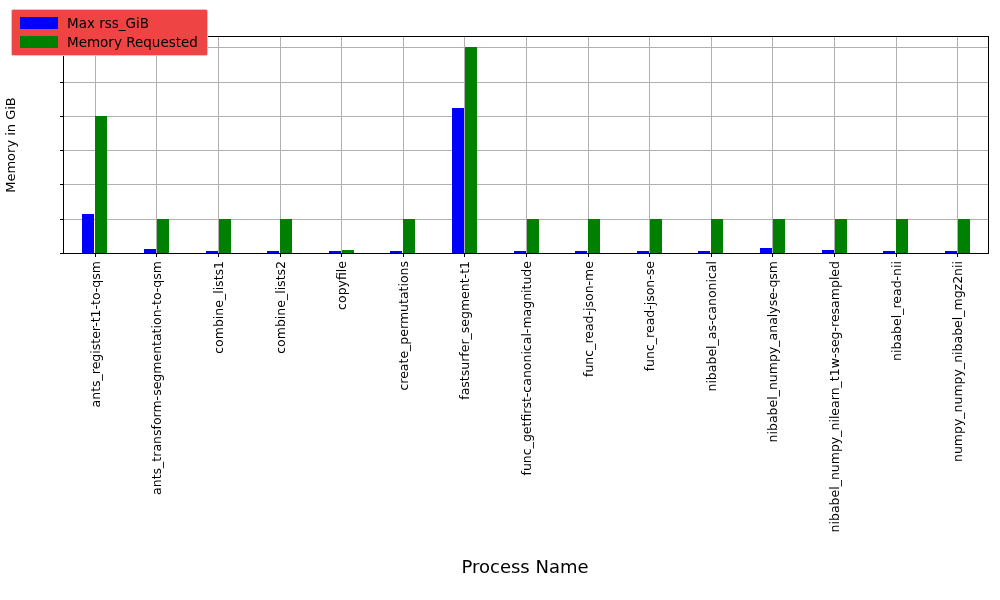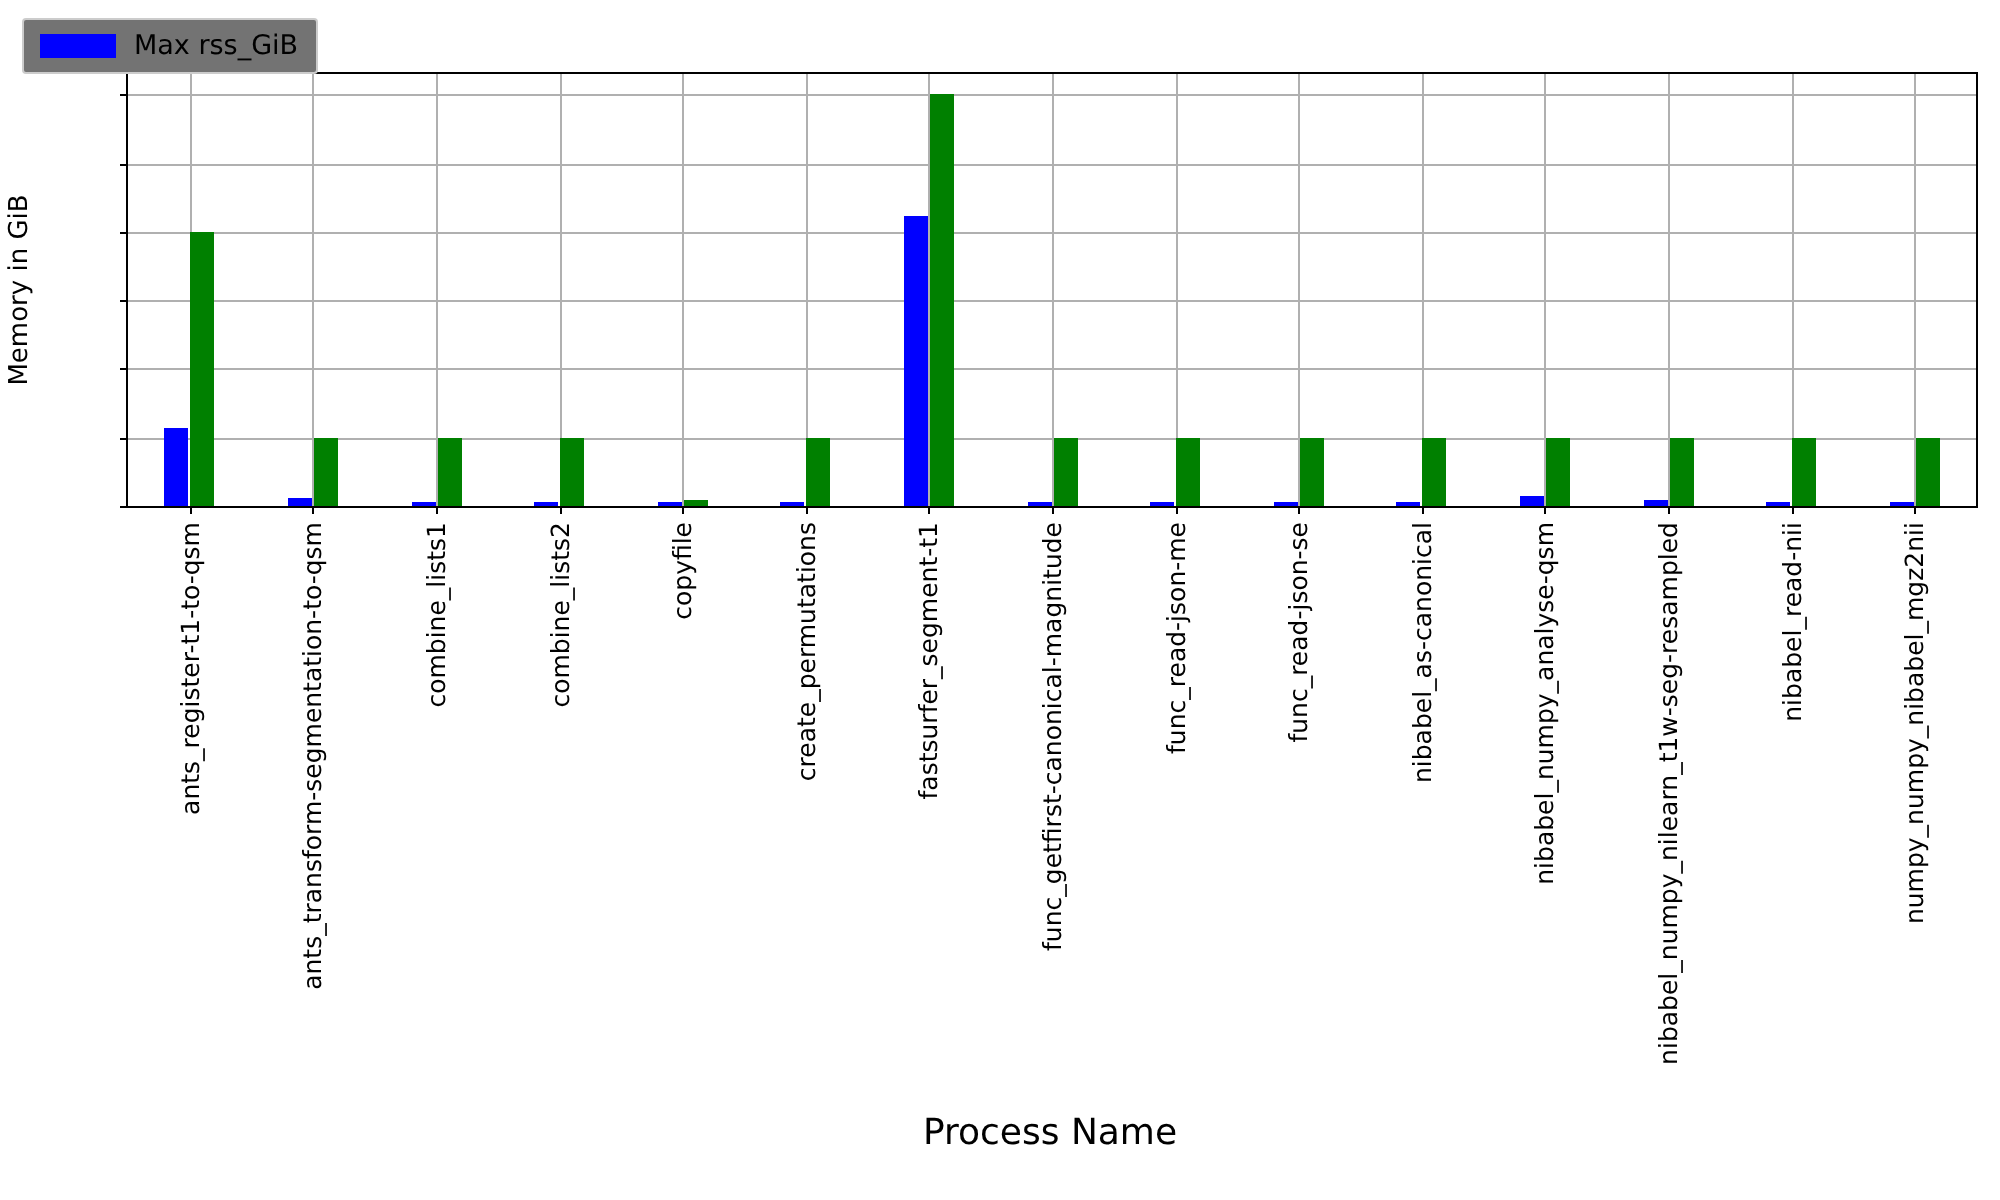--- a/index.html
+++ b/index.html
@@ -122,21 +122,21 @@
     bottom: 0;
   }
   .bar-blue { background: #0000ff; }
   .bar-green { background: #008000; }
 
   
   #legend {
     position: absolute;
     left: 11px;
     top: 9px;
-    background: #737373;
+    background: #ef4444;
     border: 1px solid #cccccc;
     border-radius: 2px;
     padding: 6px 9px 6px 8px;
     display: flex;
     flex-direction: column;
     gap: 5px;
     z-index: 5;
   }
   .legend-row {
     display: flex;
@@ -284,15 +284,19 @@
       <div class="bar bar-green" title="Memory Requested — numpy_numpy_nibabel_mgz2nii: 2" style="background: rgb(0, 128, 0); width: 12px; height: 34.2857px; left: 893.7px;"></div>
     </div>
 
   <div class="xlabel">Process Name</div>
 
   <div id="legend">
     <div class="legend-row">
       <span class="legend-swatch" style="background: rgb(0, 0, 255);"></span>
       <span class="legend-text">Max rss_GiB</span>
     </div>
+    <div class="legend-row">
+      <span class="legend-swatch" style="background: rgb(0, 128, 0);"></span>
+      <span class="legend-text">Memory Requested</span>
+    </div>
   </div>
 
 </div>
 
 </body></html>

